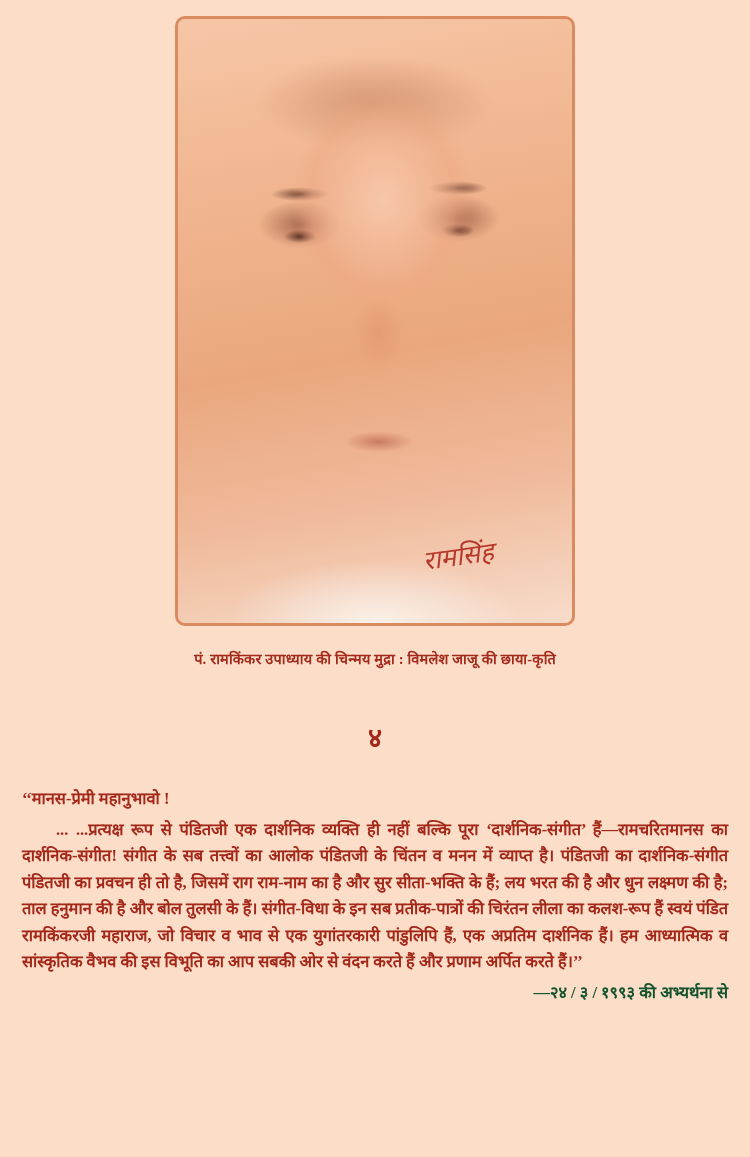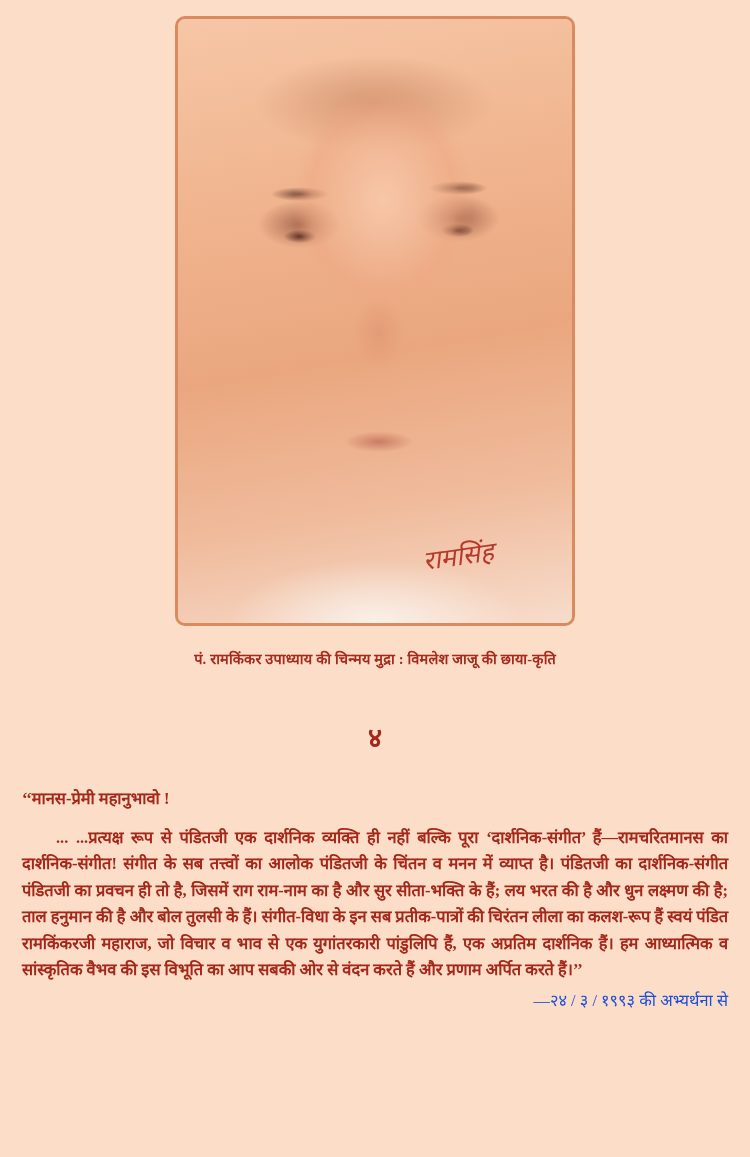--- a/index.html
+++ b/index.html
@@ -106,31 +106,31 @@
   .para {
     font-size: 16.4px;
     line-height: 1.62;
     text-align: justify;
     text-justify: inter-word;
     margin: 0 0 4px 0;
     font-weight: bold;
   }
   .para.salutation {
     text-indent: 0;
-    margin-bottom: 12px;
+    margin-bottom: 4px;
   }
   .para.indent {
     text-indent: 34px;
   }
   .signoff {
     margin-top: 0;
     text-align: right;
     font-size: 16.4px;
-    font-weight: normal;
-    color: #1d4ed8;
+    font-weight: bold;
+    color: #14532d;
   }
 </style>
 </head>
 <body>
 
 <div class="page">
 
   <div class="portrait-wrap">
     <div class="portrait-frame">
       <div class="portrait-img"></div>

